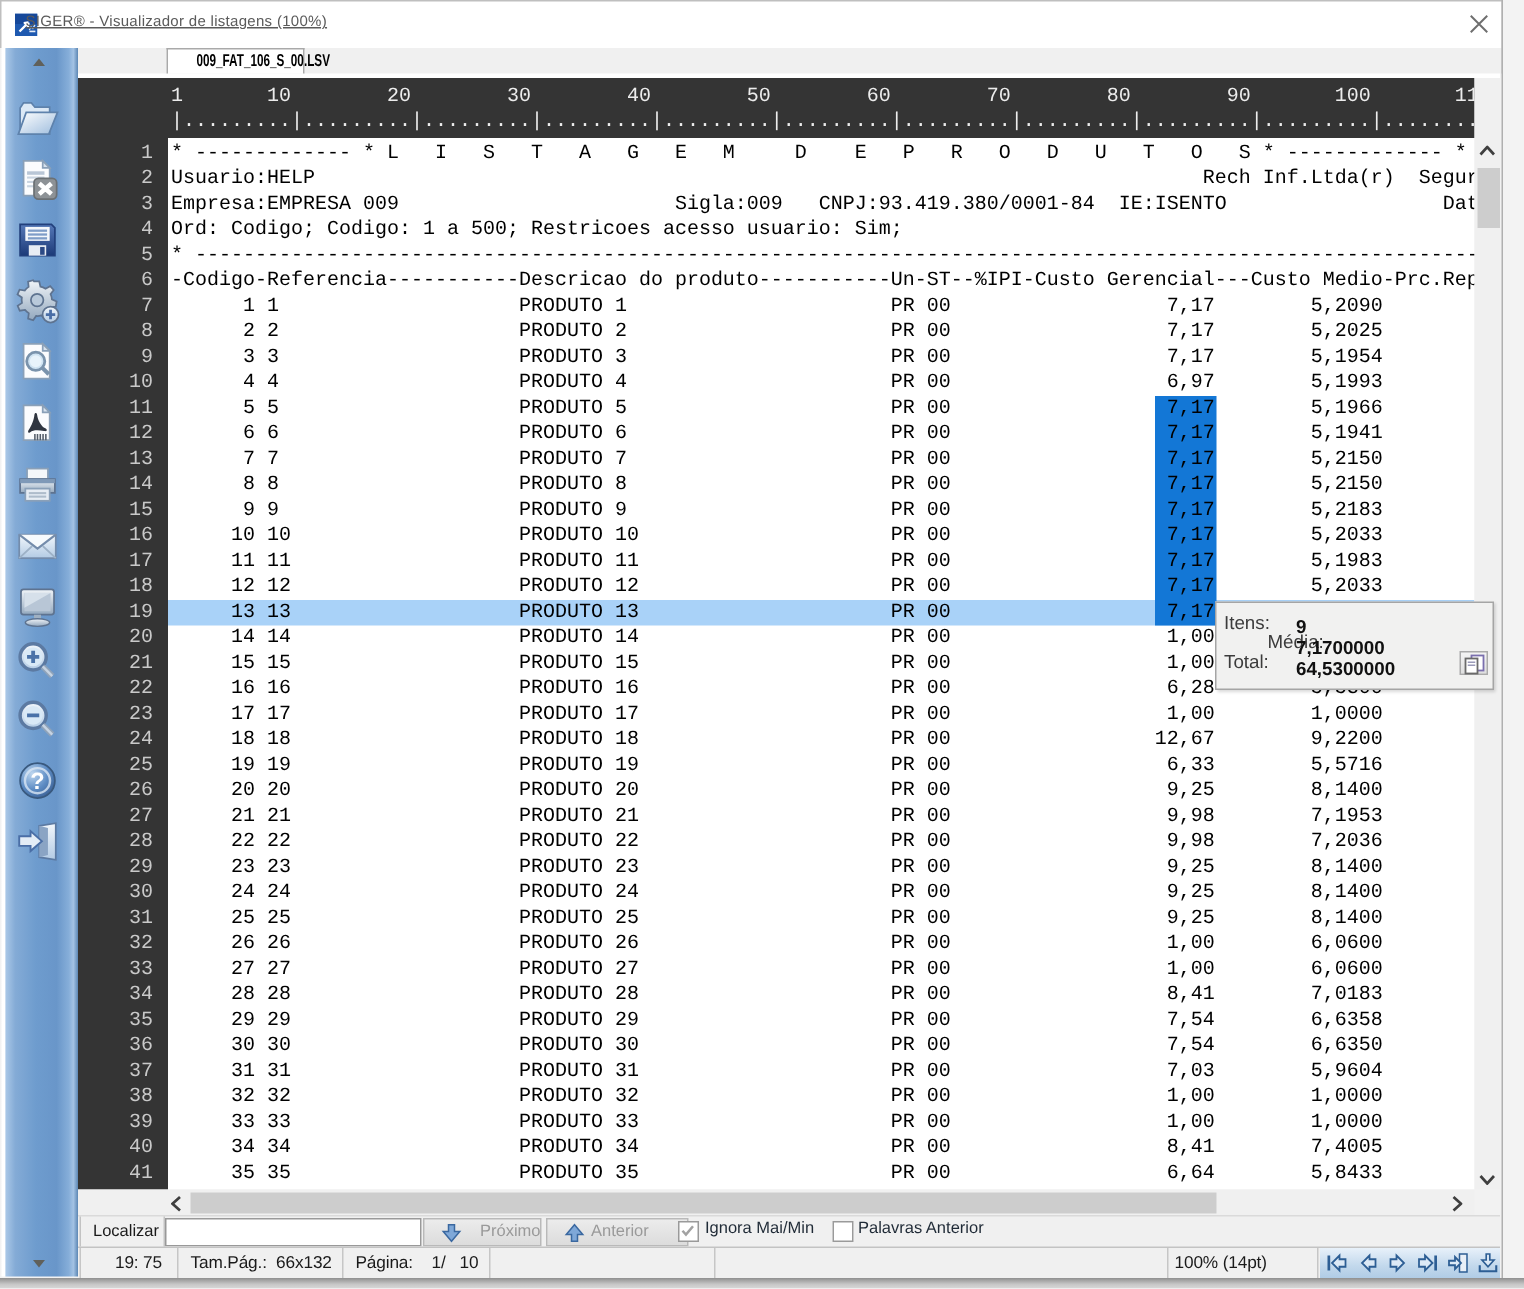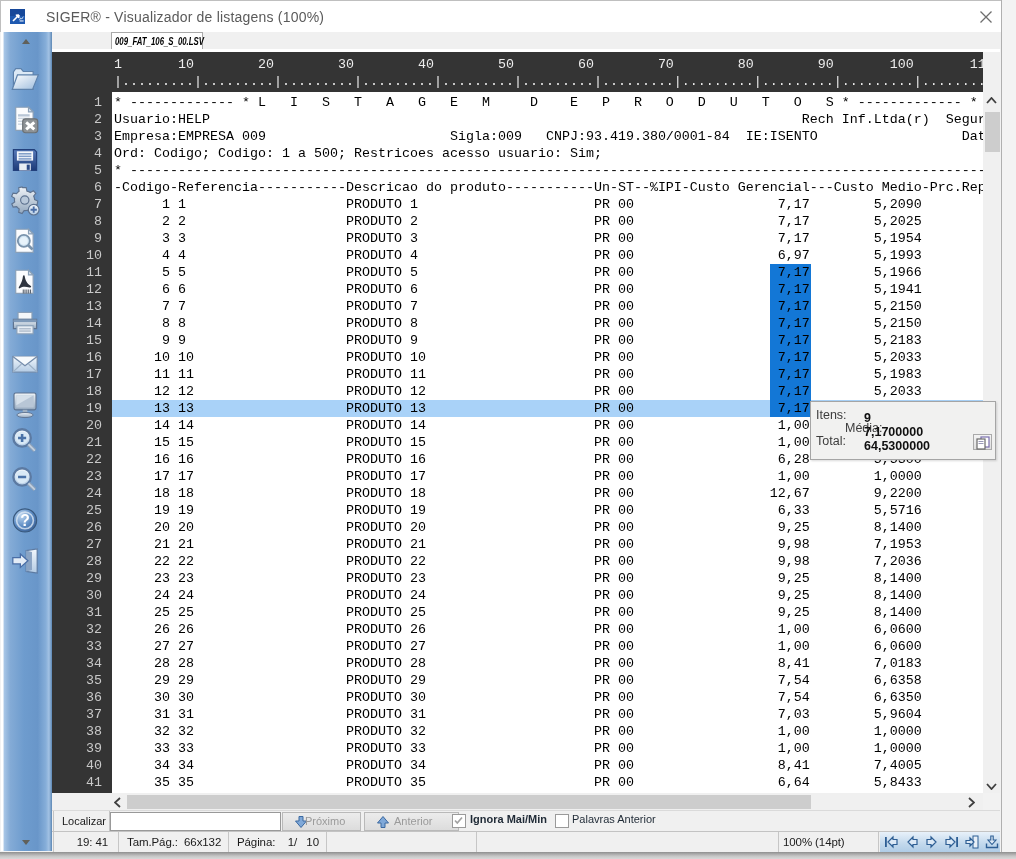--- a/index.html
+++ b/index.html
@@ -1,22 +1,22 @@
 <!DOCTYPE html>
 <html><head><meta charset="utf-8"><title>SIGER</title><style>
 *{margin:0;padding:0;box-sizing:border-box;}
 html,body{width:1016px;height:859px;overflow:hidden;background:#f2f2f2;}
 body{font-family:"Liberation Sans",sans-serif;position:relative;}
 .abs{position:absolute;}
 #titlebar{left:0;top:0;width:1002px;height:32px;background:#fff;border:1px solid #bfbfbf;border-bottom:none;}
-#title{left:46px;top:9px;font-size:14px;color:#5a5a5a;letter-spacing:0.2px;}
+#title{left:17px;top:9px;font-size:10px;color:#5a5a5a;letter-spacing:0.2px;text-decoration:underline;}
 #closex{left:980px;top:9px;width:12px;height:12px;}
 #tabstrip{left:52px;top:32px;width:950px;height:17px;background:#f0f0f0;border-right:1px solid #bfbfbf;}
 #whiteband{left:52px;top:49px;width:948px;height:3px;background:#fff;}
-#tab{left:111px;top:32px;width:92px;height:17px;background:#fff;border:1px solid #a9a9a9;border-bottom:none;font-size:11.5px;font-weight:bold;color:#000;line-height:16px;white-space:pre;padding-left:3px;font-style:italic;}
+#tab{left:111px;top:32px;width:92px;height:17px;background:#fff;border:1px solid #a9a9a9;border-bottom:none;font-size:11.5px;font-weight:bold;color:#000;line-height:16px;white-space:pre;padding-left:19px;}
 #tab span{display:inline-block;transform:scaleX(0.68);transform-origin:0 50%;}
 #sidebar{left:1px;top:32px;width:51px;height:819px;background:linear-gradient(90deg,#ffffff 0%,#ffffff 4%,#a8c6e6 6%,#84abd6 18%,#6e9cce 45%,#6996c9 72%,#86aed9 88%,#a3c2e4 94%,#5c87b4 100%);}
 #uptri{left:22px;top:39px;width:0;height:0;border-left:4px solid transparent;border-right:4px solid transparent;border-bottom:5px solid #60605a;}
 #dntri{left:22px;top:840px;width:0;height:0;border-left:4px solid transparent;border-right:4px solid transparent;border-top:5px solid #60605a;}
 #darkband{left:52px;top:52px;width:931px;height:40px;background:#343434;}
 #gutter{left:52px;top:52px;width:60px;height:741px;background:#343434;}
 #gutternums{left:52px;top:93.5px;width:50px;text-align:right;font-family:"Liberation Mono",monospace;font-size:13.333px;line-height:17px;color:#c9c9c9;}
 #rulerwrap{left:112px;top:52px;width:871px;height:40px;overflow:hidden;}
 #ruler{left:2px;top:3.5px;font-family:"Liberation Mono",monospace;font-size:13.333px;line-height:17px;color:#ececec;white-space:pre;}
 #textarea{left:112px;top:92px;width:871px;height:701px;background:#fff;overflow:hidden;}
@@ -180,38 +180,38 @@
     </svg>
 </div>
 <div class="abs" id="hthumb"></div>
 <div class="abs" id="searchrow"></div>
 <div class="abs" id="loccell">Localizar</div>
 <div class="abs" id="locinput"></div>
 <div class="abs btn" id="btnprox">
     <svg width="14" height="14" viewBox="0 0 14 14" style="position:absolute;left:11px;top:2px;">
 <path d="M5 1.5 L9 1.5 L9 6 L12.5 6 L7 12.5 L1.5 6 L5 6 Z" fill="#7fa8d8" stroke="#3a68a0" stroke-width="1"></path>
 </svg>
-    <span class="btnlabel" style="left:22px;">Próximo</span>
+    <span class="btnlabel" style="left:37px;">Próximo</span>
   </div>
 <div class="abs btn" id="btnant">
     <svg width="14" height="14" viewBox="0 0 14 14" style="position:absolute;left:11px;top:2px;">
 <path d="M5 12.5 L9 12.5 L9 8 L12.5 8 L7 1.5 L1.5 8 L5 8 Z" fill="#7fa8d8" stroke="#3a68a0" stroke-width="1"></path>
 </svg>
     <span class="btnlabel" style="left:29px;">Anterior</span>
   </div>
 <div class="abs cb" id="cb1">
     <svg width="11" height="11" viewBox="0 0 11 11" style="position:absolute;left:0px;top:0px;">
       <path d="M2 5.5 L4.3 8 L9 2.5" stroke="#a2a2a2" stroke-width="1.7" fill="none"></path>
     </svg>
   </div>
-<span class="abs cblabel" style="left:470px;font-weight:bold;">Ignora Mai/Min</span>
+<span class="abs cblabel" style="left:470px;">Ignora Mai/Min</span>
 <div class="abs cb" id="cb2"></div>
 <span class="abs cblabel" style="left:572px;">Palavras Anterior</span>
 <div class="abs" id="statusrow"></div>
-<div class="abs scell" style="left:53px;width:66px;text-align:right;padding-right:10px;border-left:1px solid #c6c6c6;">19: 41</div>
+<div class="abs scell" style="left:53px;width:66px;text-align:right;padding-right:10px;border-left:1px solid #c6c6c6;">19: 75</div>
 <div class="abs scell" style="left:119px;width:110px;padding-left:8px;">Tam.Pág.:&nbsp;&nbsp;66x132</div>
 <div class="abs scell" style="left:229px;width:98px;padding-left:8px;">Página:&nbsp;&nbsp;&nbsp;&nbsp;1/&nbsp;&nbsp;&nbsp;10</div>
 <div class="abs scell" style="left:327px;width:150px;"></div>
 <div class="abs scell" style="left:477px;width:302px;"></div>
 <div class="abs scell" style="left:779px;width:100px;padding-left:4px;">100% (14pt)</div>
 <div class="abs" id="navpanel">
     <svg class="abs" style="left:3.3px;top:2px;" width="16" height="16" viewBox="0 0 16 16">
       <rect x="2" y="3" width="1.8" height="10" fill="#2d5e94"></rect>
       <path d="M10 3 L5 8 L10 13 L10 10.5 L14 10.5 L14 5.5 L10 5.5 Z" fill="#dce9f6" stroke="#2d5e94" stroke-width="1.2"></path>
     </svg>

